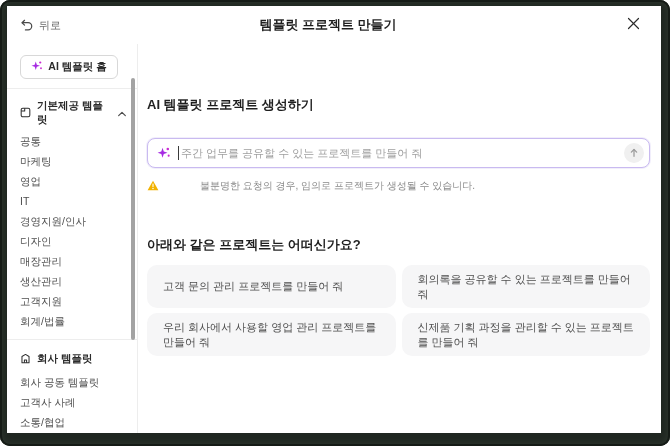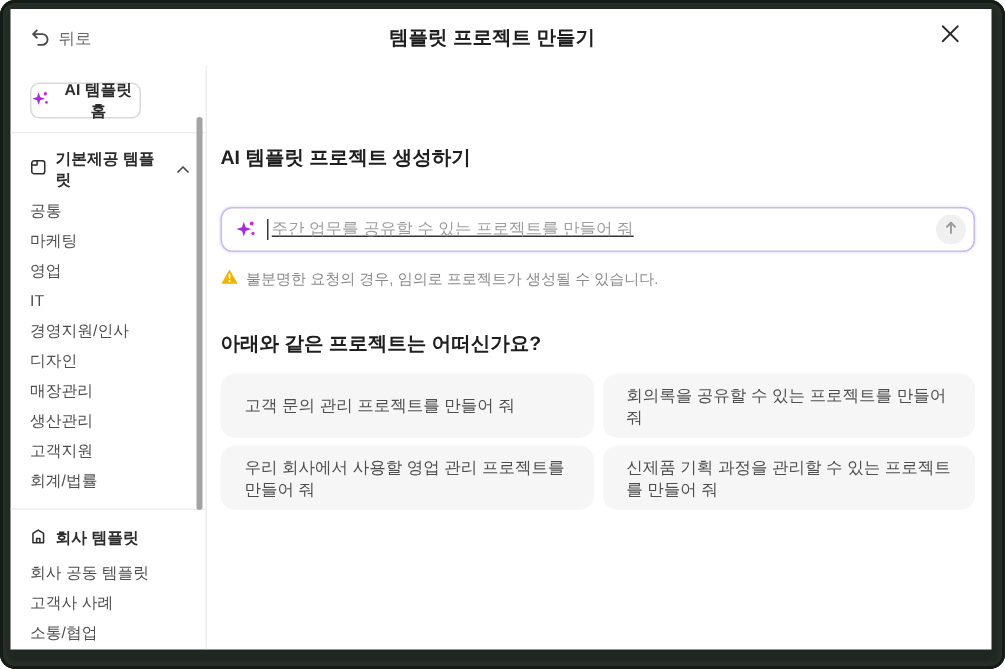--- a/index.html
+++ b/index.html
@@ -21,43 +21,43 @@
   .back-label { font-size:11px; color:#6b6b6b; }
   .hdr-title { position:absolute; left:0; right:12px; text-align:center; font-size:13px; font-weight:bold; color:#1f1f1f; pointer-events:none; }
   .close-btn { position:absolute; right:18px; top:9px; width:20px; height:20px; display:flex; align-items:center; justify-content:center; cursor:pointer; }
 
   
   .split { flex:1; display:flex; min-height:0; }
 
   
   .sidebar { position:relative; width:131px; flex:0 0 131px; border-right:1px solid #ededed; padding-top:11px; }
   .ai-home-btn { display:flex; align-items:center; justify-content:center; gap:5px;
-                 width:74px; height:24px; margin-left:13px; border:1px solid #d8d8d8; border-radius:6px;
+                 width:98px; height:24px; margin-left:13px; border:1px solid #d8d8d8; border-radius:6px;
                  background:#ffffff; font-size:10.5px; font-weight:bold; color:#2c2c2c; cursor:pointer; }
   .side-divider { height:1px; background:#ededed; margin:9px 0 0 0; }
   .section-hd { display:flex; align-items:center; gap:6px; padding:10px 10px 4px 13px; }
   .section-hd .lbl { font-size:10.5px; font-weight:bold; color:#2c2c2c; flex:1; }
   .side-item { font-size:10.5px; color:#4e4e4e; padding:5px 8px 5px 13px; line-height:10px; cursor:pointer; }
   .scroll-thumb { position:absolute; right:2px; top:34px; width:4px; height:262px; border-radius:2px; background:#a3a3a3; }
 
   
   .main { flex:1; padding:52px 11px 0 9px; min-width:0; }
   .h2 { font-size:13px; font-weight:bold; color:#1f1f1f; margin-bottom:24px; }
   .prompt-box { display:flex; align-items:center; height:30px; border:1px solid #c9baf0; border-radius:8px;
                 background:#ffffff; padding:0 5px 0 9px; box-shadow:0 0 0 1px rgba(201,186,240,.25); }
   .prompt-box .spark { flex:0 0 auto; margin-right:7px; display:flex; }
   .caret { width:1px; height:14px; background:#3a3a3a; margin-right:2px; }
   .prompt-input { flex:1; border:none; outline:none; font-size:11px; color:#333; background:transparent;
-                  font-family:"Liberation Sans","DejaVu Sans",sans-serif;text-decoration:underline; }
+                  font-family:"Liberation Sans","DejaVu Sans",sans-serif; }
   .prompt-input::placeholder { color:#9e9e9e; }
   .send-btn { flex:0 0 auto; width:20px; height:20px; border-radius:50%; background:#f0f0f0;
               display:flex; align-items:center; justify-content:center; cursor:pointer; }
   .warn-row { display:flex; align-items:center; gap:5px; margin-top:9px; }
-  .warn-txt { font-size:10px; color:#8a8a8a; }
-  .h3 { font-size:13px; font-weight:bold; color:#1f1f1f; margin-top:25px; margin-bottom:11px; }
+  .warn-txt { font-size:10px; color:#8a8a8a;margin-left:36px; }
+  .h3 { font-size:13px; font-weight:bold; color:#1f1f1f; margin-top:41px; margin-bottom:11px; }
   .cards { display:grid; grid-template-columns:1fr 1fr; gap:5px 6px; }
   .card { height:43px; background:#f6f6f7; border-radius:10px; display:flex; align-items:center;
           padding:0 14px 0 16px; font-size:11px; color:#4e4e4e; cursor:pointer; }
 </style>
 </head>
 <body>
 
 <div class="stage">
   <div class="frame"></div>
   <div class="window">

